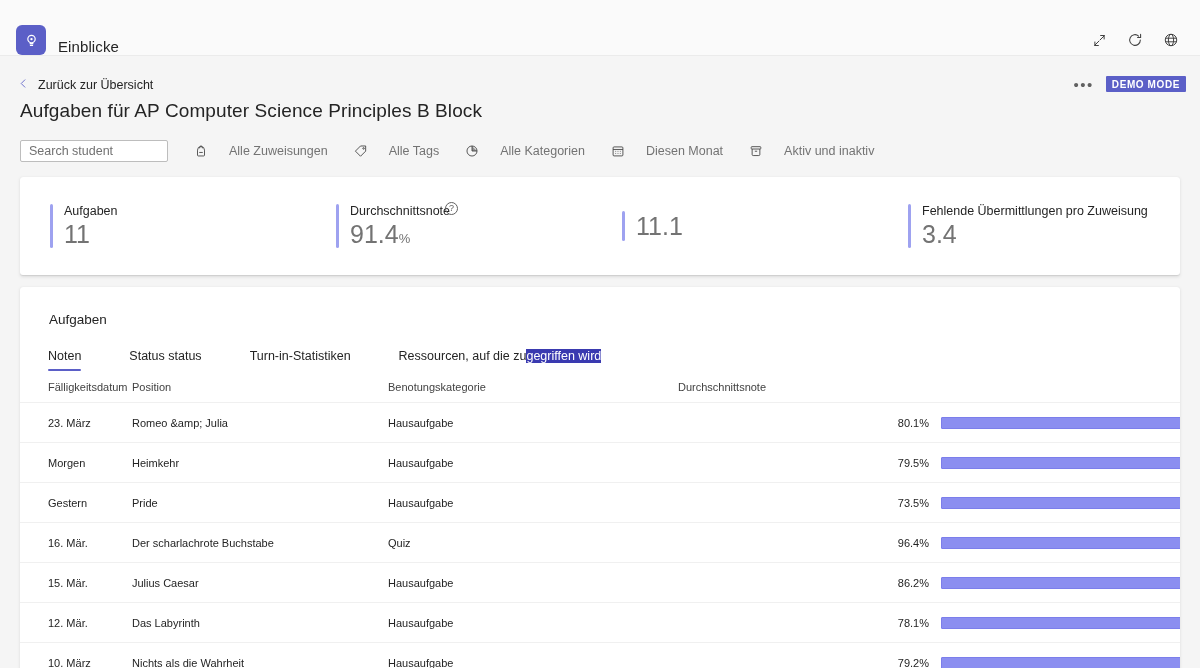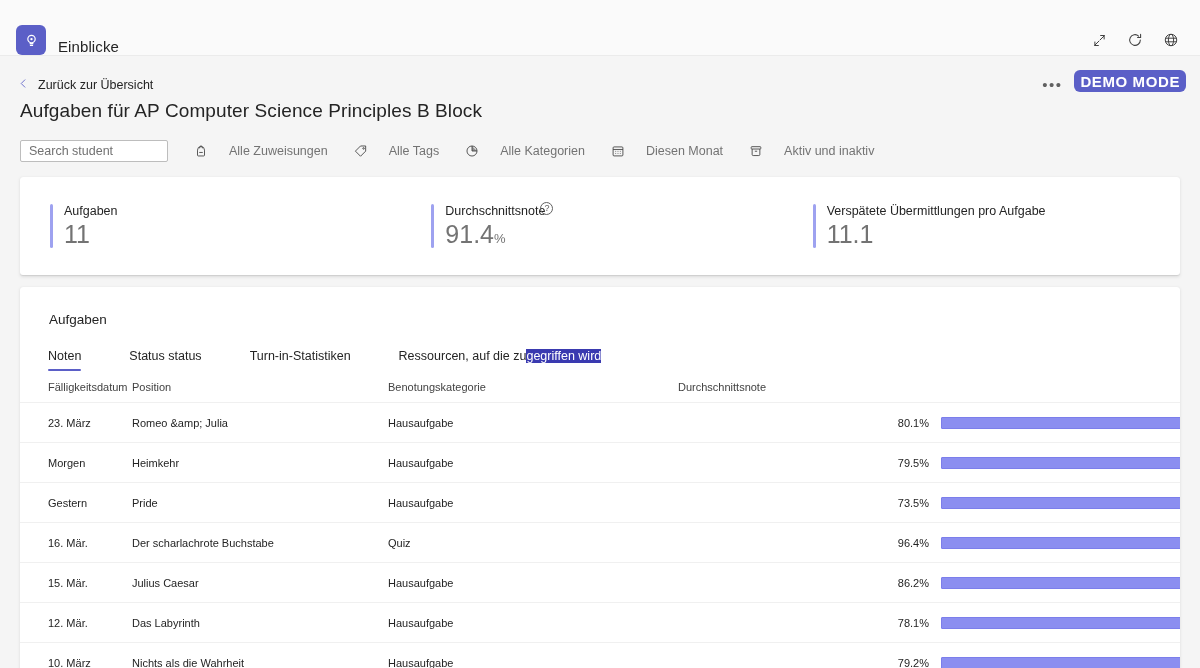--- a/index.html
+++ b/index.html
@@ -61,25 +61,25 @@
   .ellipsis-btn {
     color: #616161;
     font-size: 15px;
     letter-spacing: 1.5px;
     padding: 0 8px;
     line-height: 1;
   }
   .demo-badge {
     background: #5b5fc7;
     color: #ffffff;
-    font-size: 15px;
+    font-size: 10px;
     font-weight: bold;
     letter-spacing: .6px;
     padding: 3px 6px 2px 6px;
-    border-radius: 6px;
+    border-radius: 1px;
     margin-left: 4px;
   }
 
   
   .page-title {
     font-size: 19px;
     color: #242424;
     padding: 8px 0 0 20px;
     letter-spacing: .1px;
   }
@@ -372,25 +372,31 @@
       </div>
       <div class="kpi-value">
         <span>91.4</span><span class="unit">%</span>
       </div>
     </div>
   </div>
 
   <div class="kpi">
     <div class="kpi-bar"></div>
     <div class="kpi-body">
-      <div class="kpi-label">Verspätete Übermittlungen pro Aufgabe</div>
       <div class="kpi-value">11.1</div>
     </div>
   </div>
 
+  <div class="kpi">
+    <div class="kpi-bar"></div>
+    <div class="kpi-body">
+      <div class="kpi-label">Fehlende Übermittlungen pro Zuweisung</div>
+      <div class="kpi-value">3.4</div>
+    </div>
+  </div>
 </div>
 
 <div class="card assign-card">
   <div class="assign-heading">Aufgaben</div>
 
   <div class="tabs">
     <div class="tab active">
       <span>Noten</span>
     </div>
     <div class="tab">

